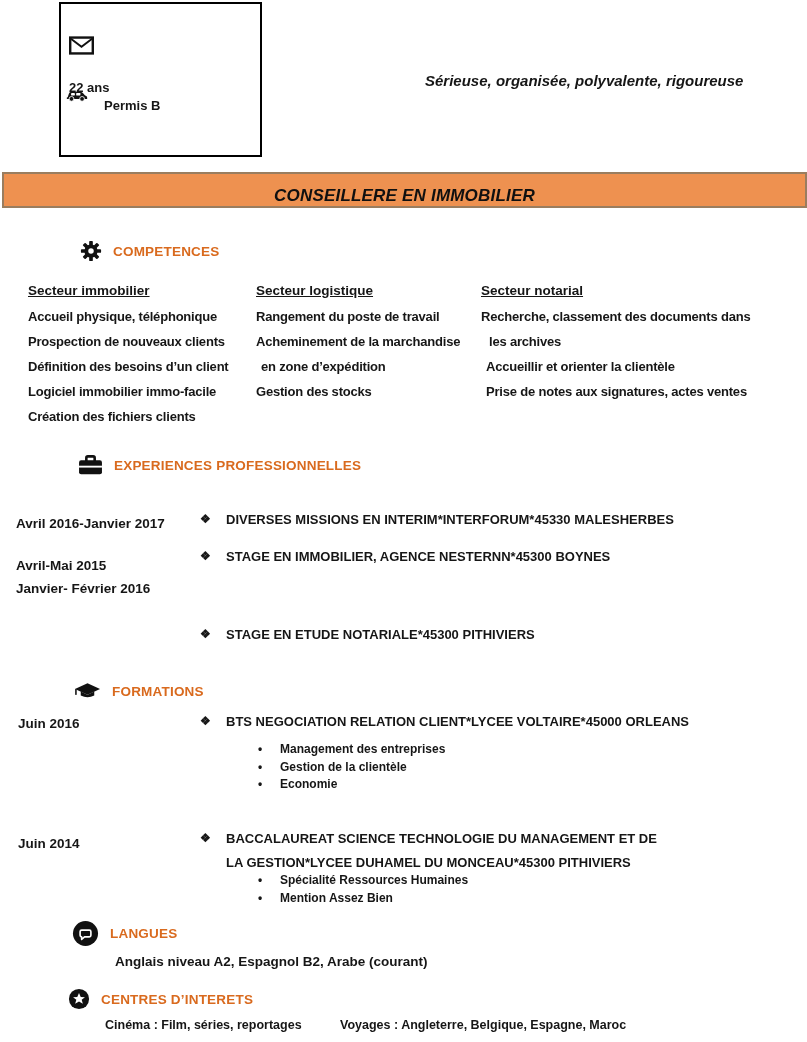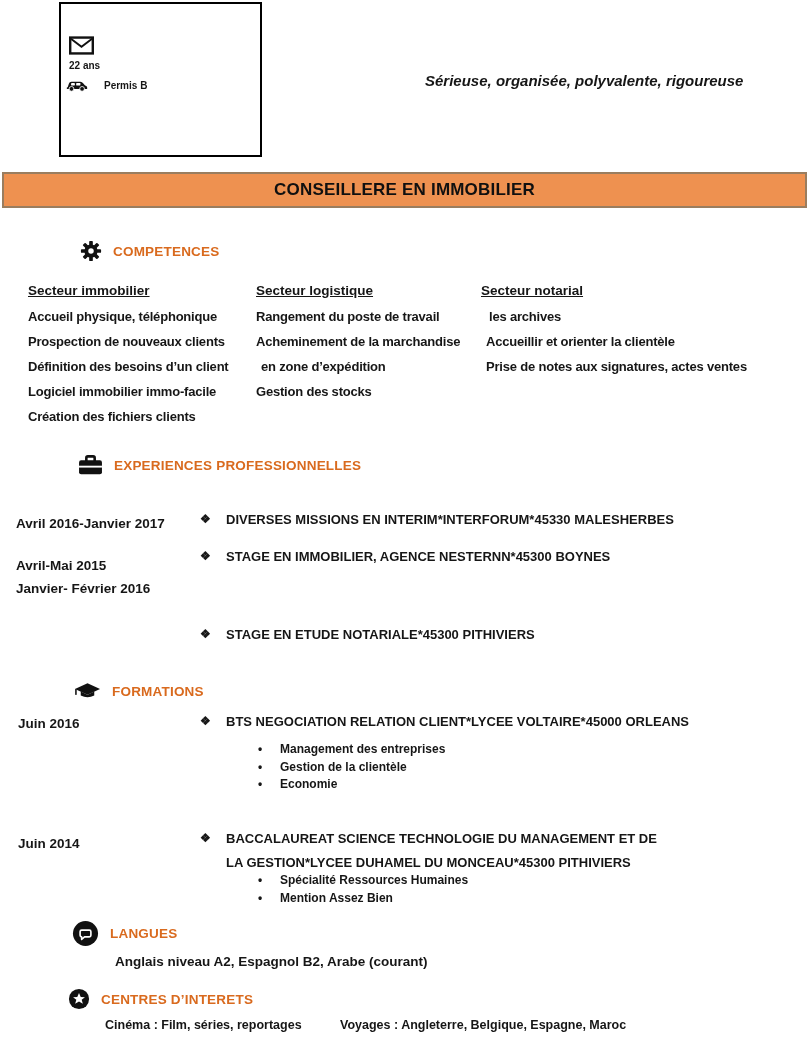--- a/index.html
+++ b/index.html
@@ -12,31 +12,31 @@
     color:#161616;
     overflow:hidden;
   }
   .abs{position:absolute;}
 
   
   .photo-box{
     left:59px;top:2px;width:199px;height:151px;
     border:2px solid #000;
   }
-  .id-line{font-size:10px;white-space:nowrap;}
+  .id-line{font-size:13px;white-space:nowrap;margin-top:20px;}
   .car-row{display:flex;align-items:center;gap:16px;}
 
   .tagline{left:425px;top:72px;font-size:15px;white-space:nowrap;font-style:italic;}
 
   
   .banner{
     left:2px;top:172px;right:0;height:32px;
     background:var(--banner-bg,#EE9150);
     border:2px solid var(--banner-border,#9A7D5F);
-    display:flex;align-items:center;justify-content:center;
+    display:flex;align-items:flex-end;justify-content:center;font-style:italic;
   }
   .banner-text{font-size:17px;color:#101010;letter-spacing:.2px;}
 
   
   .sec-head{display:flex;align-items:center;gap:11px;}
   .sec-label{color:var(--heading,#D96A1E);font-size:13.5px;letter-spacing:.2px;white-space:nowrap;}
   .icon{display:flex;align-items:center;}
 
   
   .comp-col{top:283px;}
@@ -118,20 +118,21 @@
   <div class="abs comp-col" style="left:256px;">
     <div class="comp-hdr">Secteur logistique</div>
     <div class="comp-line">Rangement du poste de travail</div>
     <div class="comp-line">Acheminement de la marchandise</div>
     <div class="comp-line" style="padding-left:5px;">en zone d’expédition</div>
     <div class="comp-line">Gestion des stocks</div>
   </div>
 
   <div class="abs comp-col" style="left:481px;">
     <div class="comp-hdr">Secteur notarial</div>
+    <div class="comp-line">Recherche, classement des documents dans</div>
     <div class="comp-line" style="padding-left:8px;">les archives</div>
     <div class="comp-line" style="padding-left:5px;">Accueillir et orienter la clientèle</div>
     <div class="comp-line" style="padding-left:5px;">Prise de notes aux signatures, actes ventes</div>
   </div>
 
   <div class="abs sec-head" style="left:78px;top:455px;">
     <span class="icon">
       <svg width="25" height="21" viewBox="0 0 24 20">
           <rect x="8" y="1.25" width="8" height="7" rx="1.5" fill="none" stroke="#111" stroke-width="2.5"></rect>
           <rect x="1" y="5" width="22" height="13.5" rx="2" fill="#111"></rect>

